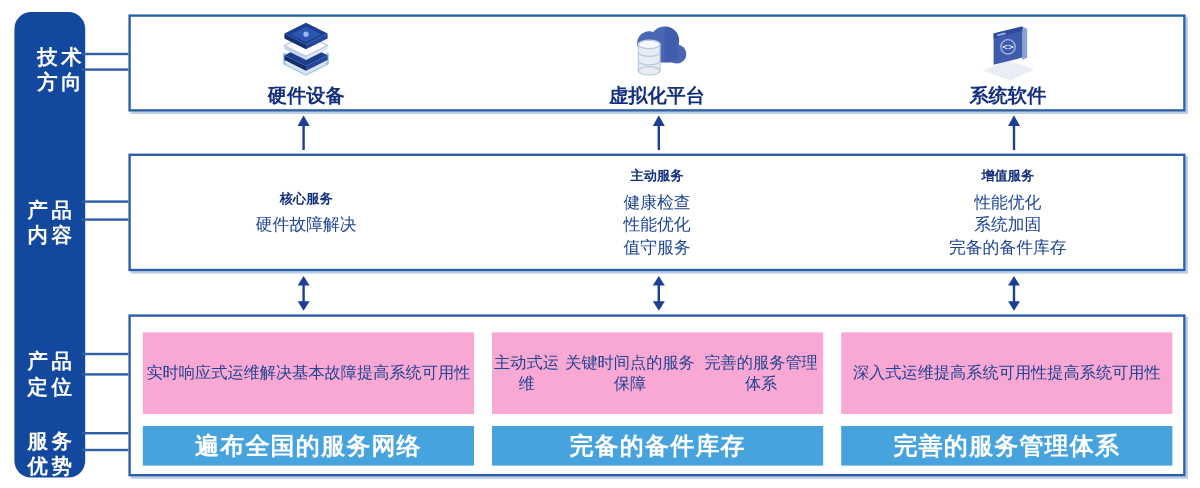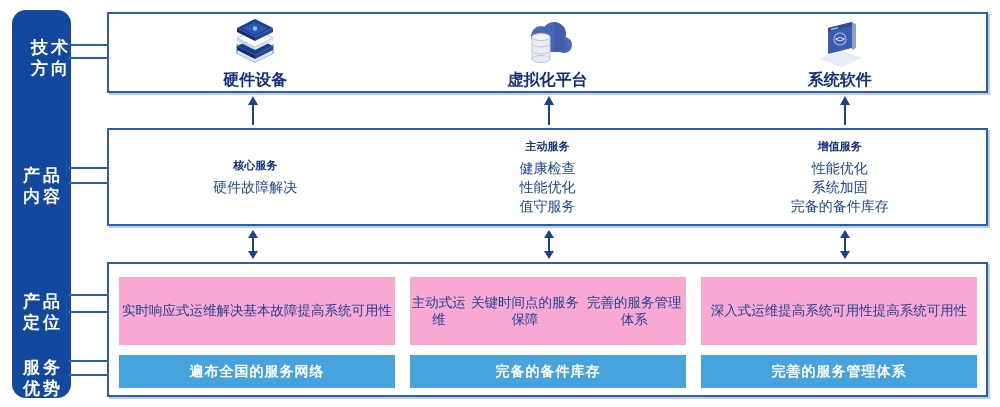--- a/index.html
+++ b/index.html
@@ -44,21 +44,21 @@
   .pos-wrap{display:flex;gap:15px;padding:13px 9px 0 10px;}
   .pos-col{width:278px;box-sizing:border-box;}
   .pos-panel{
     background:#f9a8d4;height:68px;display:flex;flex-direction:row;
     align-items:center;justify-content:center;
   }
   .pos-line{font-size:13.5px;color:#1E4391;line-height:17.5px;text-align:center;}
   .pos-banner{
     margin-top:10px;height:33px;background:#47A3DD;display:flex;
     align-items:center;justify-content:center;
-    color:#ffffff;font-size:14px;font-weight:bold;letter-spacing:1px;
+    color:#ffffff;font-size:20px;font-weight:bold;letter-spacing:1px;
   }
   
   .arrow{position:absolute;}
 </style>
 </head>
 <body>
 
 <div class="stage">
 
   <aside class="sidebar">

